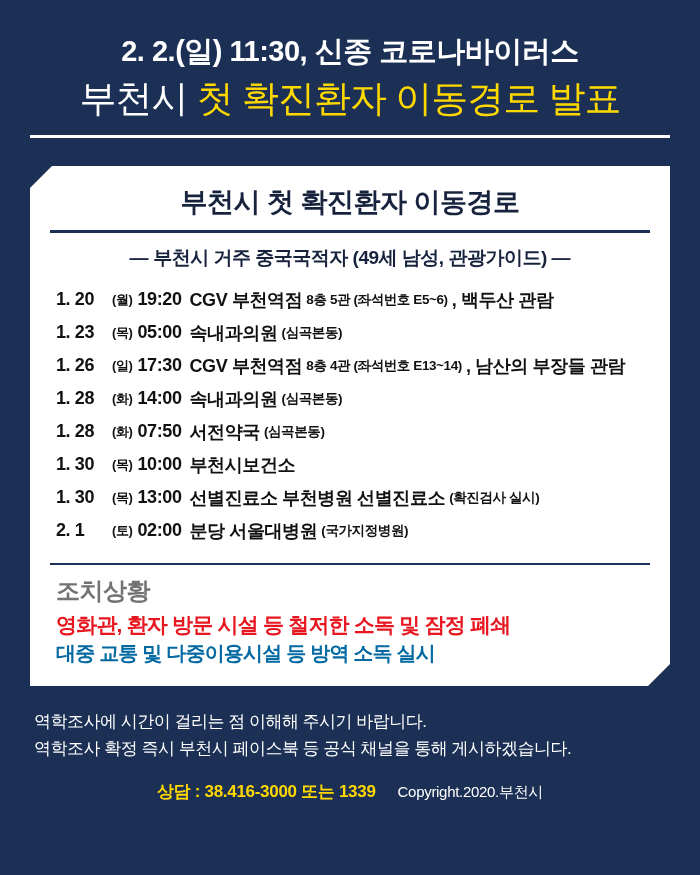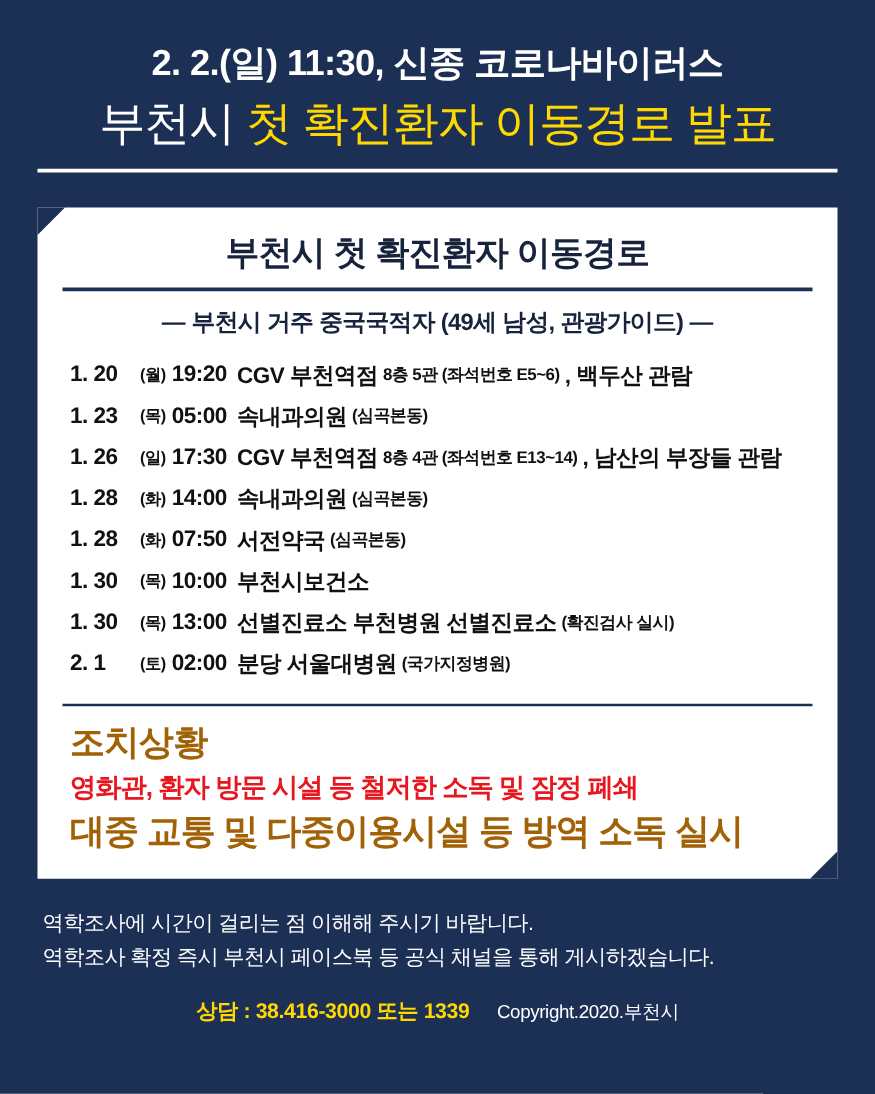--- a/index.html
+++ b/index.html
@@ -148,38 +148,38 @@
   .measures-rule {
     width: 600px;
     height: 2px;
     background: #1b3054;
     margin: 6px auto 0 auto;
   }
   .measures {
     padding: 10px 26px 18px 26px;
   }
   .measures-title {
-    font-size: 28px;
-    font-weight: bold;
-    color: #a16207;
+    font-size: 24px;
+    font-weight: bold;
+    color: #737373;
     letter-spacing: -0.5px;
     padding-bottom: 4px;
   }
   .measures-red {
     font-size: 21px;
     font-weight: bold;
     color: #e8161f;
     letter-spacing: -0.8px;
     line-height: 1.38;
     white-space: nowrap;
   }
   .measures-black {
-    font-size: 28px;
-    font-weight: bold;
-    color: #a16207;
+    font-size: 20px;
+    font-weight: bold;
+    color: #0369a1;
     letter-spacing: -0.8px;
     line-height: 1.38;
     white-space: nowrap;
   }
 
   
   .footer {
     padding: 22px 34px 0 34px;
   }
   .footer-note {

